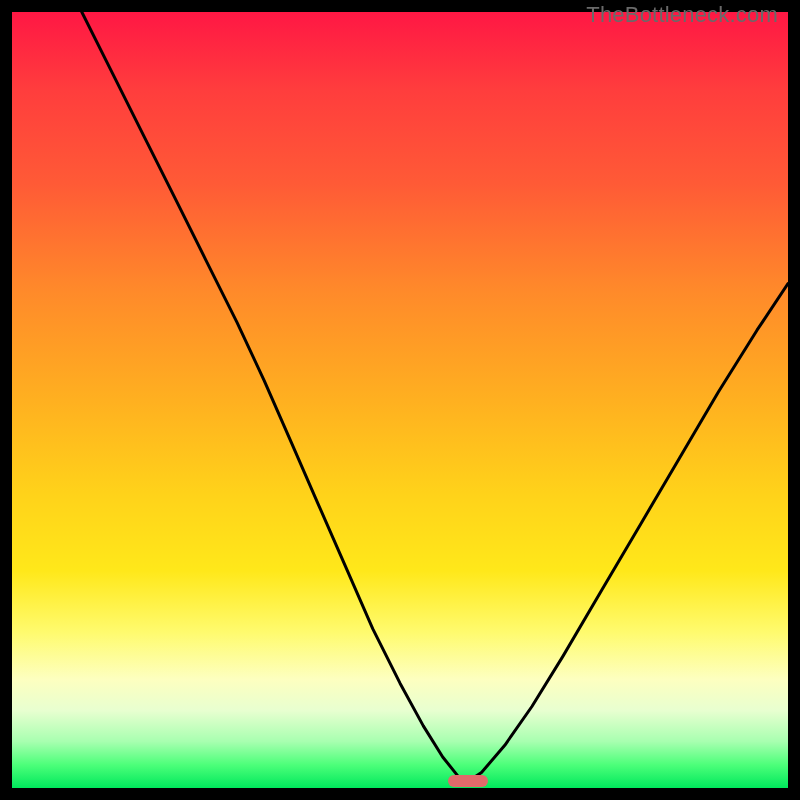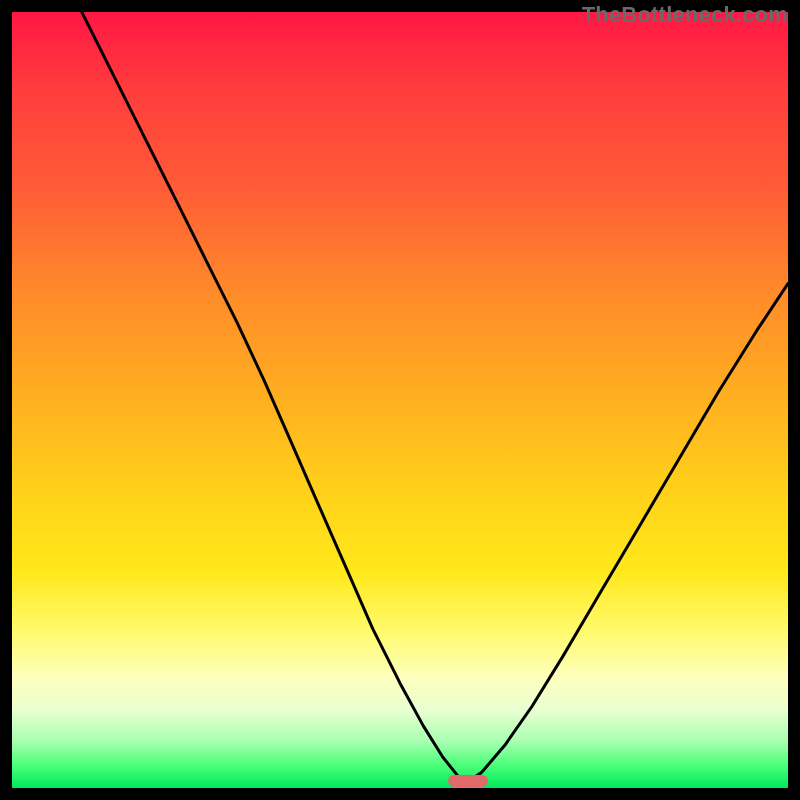--- a/index.html
+++ b/index.html
@@ -52,24 +52,24 @@
     position: absolute;
     width: 40px;
     height: 12px;
     border-radius: 6px;
     background: #e06a6a;
     transform: translate(-50%, -50%);
   }
   .watermark {
     position: absolute;
     top: 2px;
-    right: 12px;
+    right: 22px;
     color: #6a6a6a;
     font-size: 22px;
-    font-weight: 700;
+    font-weight: 400;
     letter-spacing: 0.2px;
     user-select: none;
   }
 </style>
 </head>
 <body>
 
 <div class="stage">
 
   <div class="plot">

